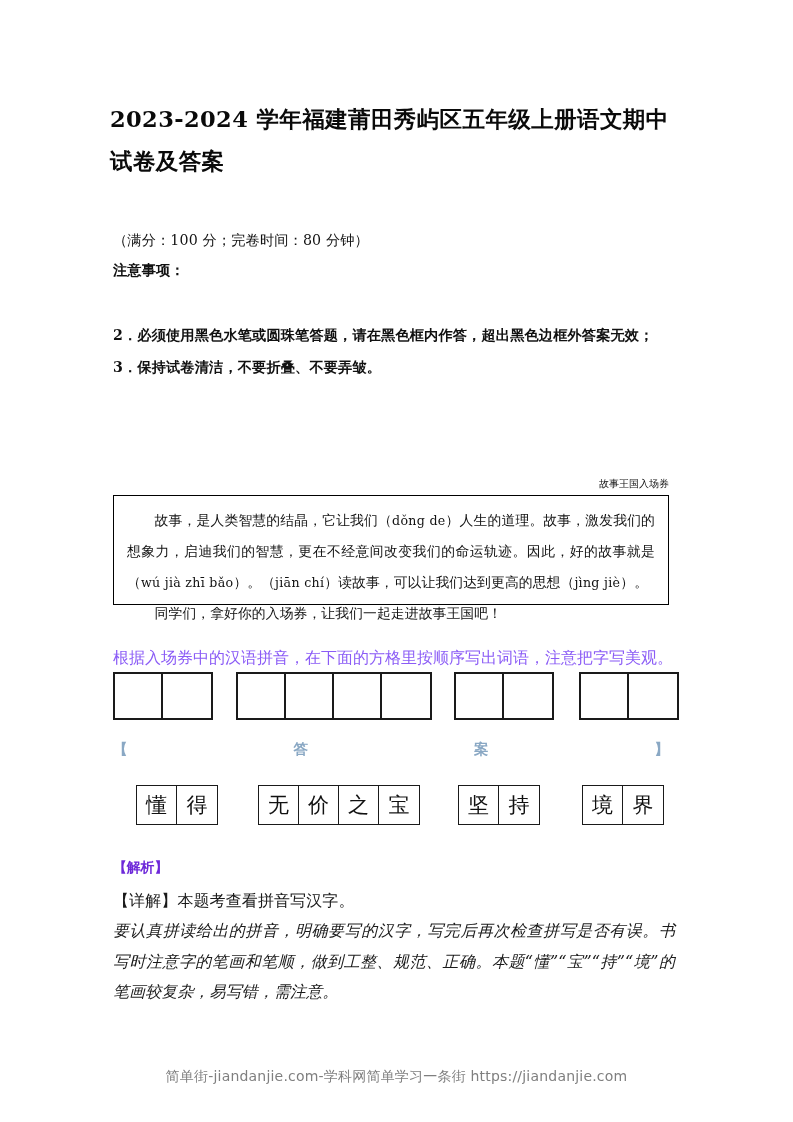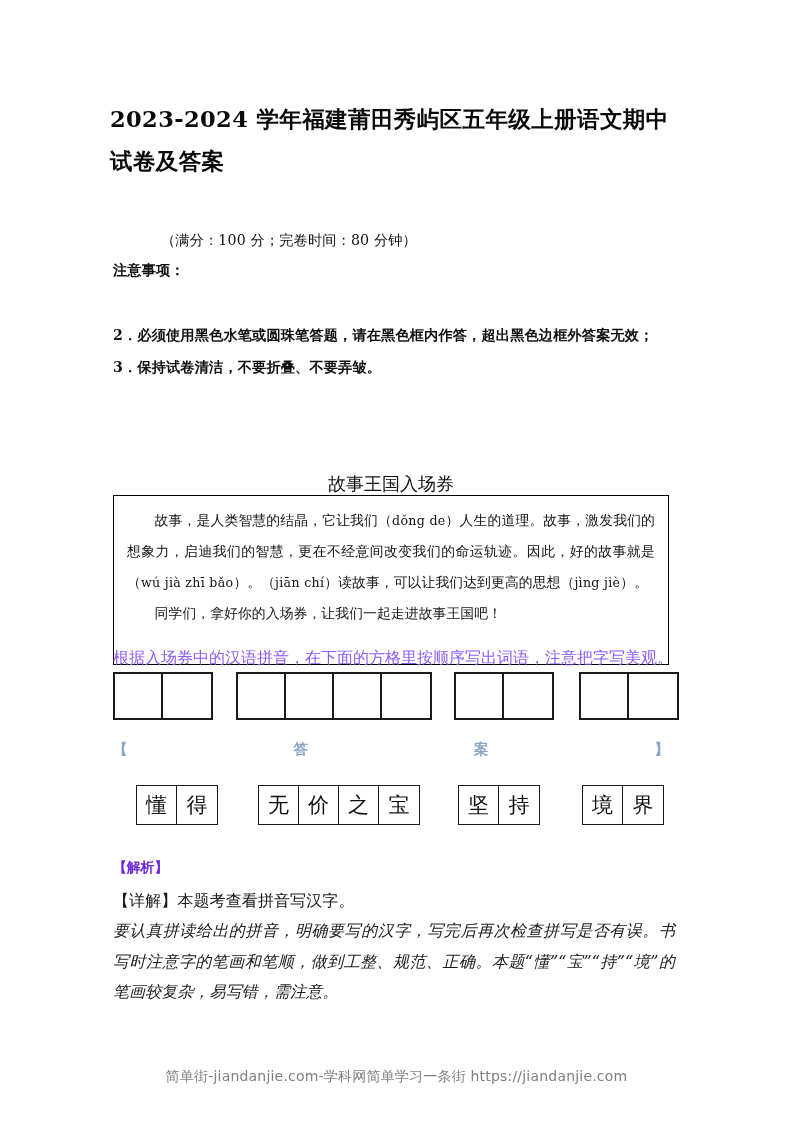--- a/index.html
+++ b/index.html
@@ -43,51 +43,51 @@
     left: 113px;
     width: 560px;
     font-size: 14.2px;
     line-height: 30px;
     color: #111111;
     letter-spacing: 0.15px;
     text-align: justify;
   }
   .para.bold { font-weight: 700; }
 
-  .scoreline { top: 225px; margin-left: 48px; }
+  .scoreline { top: 225px; }
   .notice-title { top: 255px; }
   .notice-1 { top: 288px; }
   .notice-2 { top: 320px; }
   .notice-3 { top: 352px; }
 
   .q1 {
     top: 381px;
     line-height: 30.5px;
     text-indent: 0;
   }
 
   
   .ticket-heading {
     position: absolute;
     left: 113px;
     top: 474px;
     width: 556px;
-    text-align: center;
-    font-size: 18px;
+    text-align: right;
+    font-size: 10px;
     line-height: 20px;
     color: #111111;
   }
 
   
   .ticket-box {
     position: absolute;
     left: 113px;
     top: 495px;
     width: 556px;
-    height: 170px;
+    height: 110px;
     border: 1.6px solid #000000;
     box-sizing: border-box;
     padding: 9px 13px 0 13px;
   }
   .ticket-box p {
     margin: 0;
     font-size: 13.8px;
     line-height: 31px;
     text-indent: 2em;
     text-align: justify;

